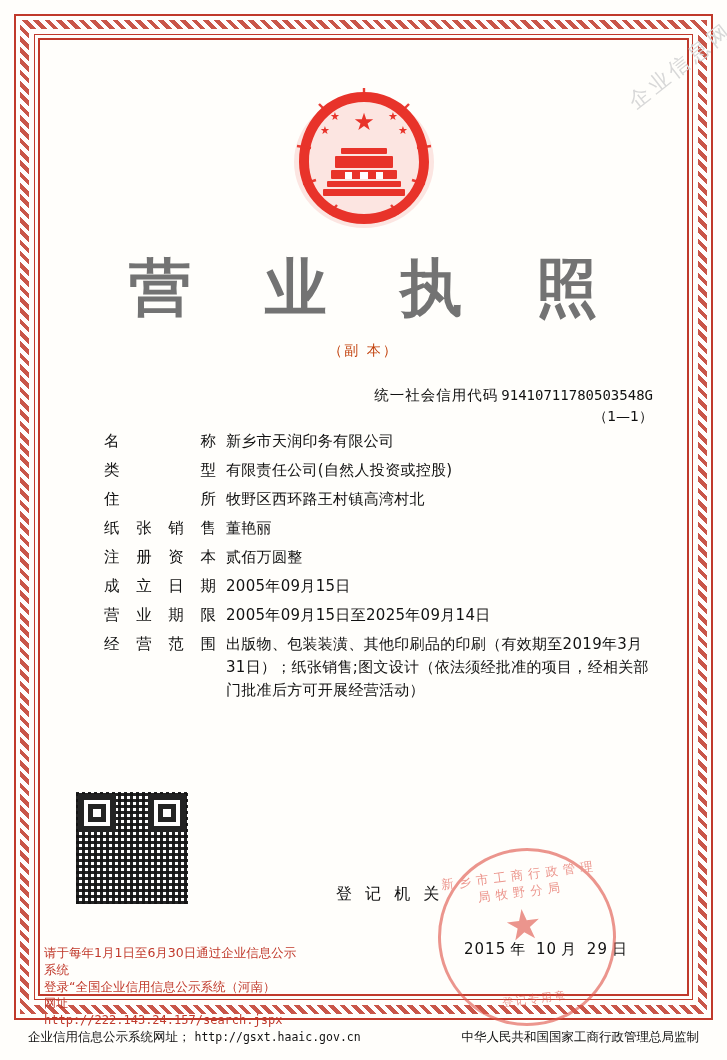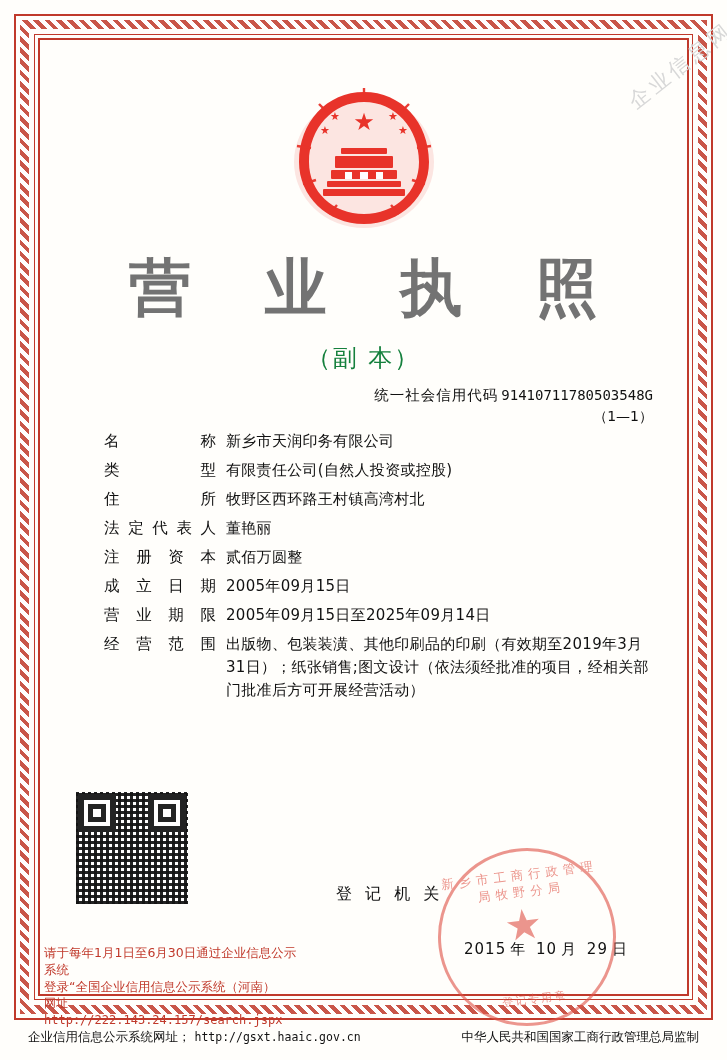--- a/index.html
+++ b/index.html
@@ -88,22 +88,22 @@
     font-weight: bold;
     letter-spacing: 26px;
     text-indent: 26px;
     color: #737373;
     font-family: "DejaVu Sans", "Liberation Sans", sans-serif;
   }
   .sub-title {
     position: absolute;
     left: 0; right: 0; top: 342px;
     text-align: center;
-    font-size: 24px;
-    color: #15803d;
+    font-size: 14px;
+    color: #c2410c;
     letter-spacing: 2px;
   }
 
   
   .code-line {
     position: absolute;
     right: 74px;
     top: 386px;
     font-size: 14.5px;
     color: #111;
@@ -337,21 +337,21 @@
     </div>
     <div class="row">
       <div class="lbl">类型</div>
       <div class="val">有限责任公司(自然人投资或控股)</div>
     </div>
     <div class="row">
       <div class="lbl">住所</div>
       <div class="val">牧野区西环路王村镇高湾村北</div>
     </div>
     <div class="row">
-      <div class="lbl">法定代表人</div>
+      <div class="lbl">纸张销售</div>
       <div class="val">董艳丽</div>
     </div>
     <div class="row">
       <div class="lbl">注册资本</div>
       <div class="val">贰佰万圆整</div>
     </div>
     <div class="row">
       <div class="lbl">成立日期</div>
       <div class="val">2005年09月15日</div>
     </div>

